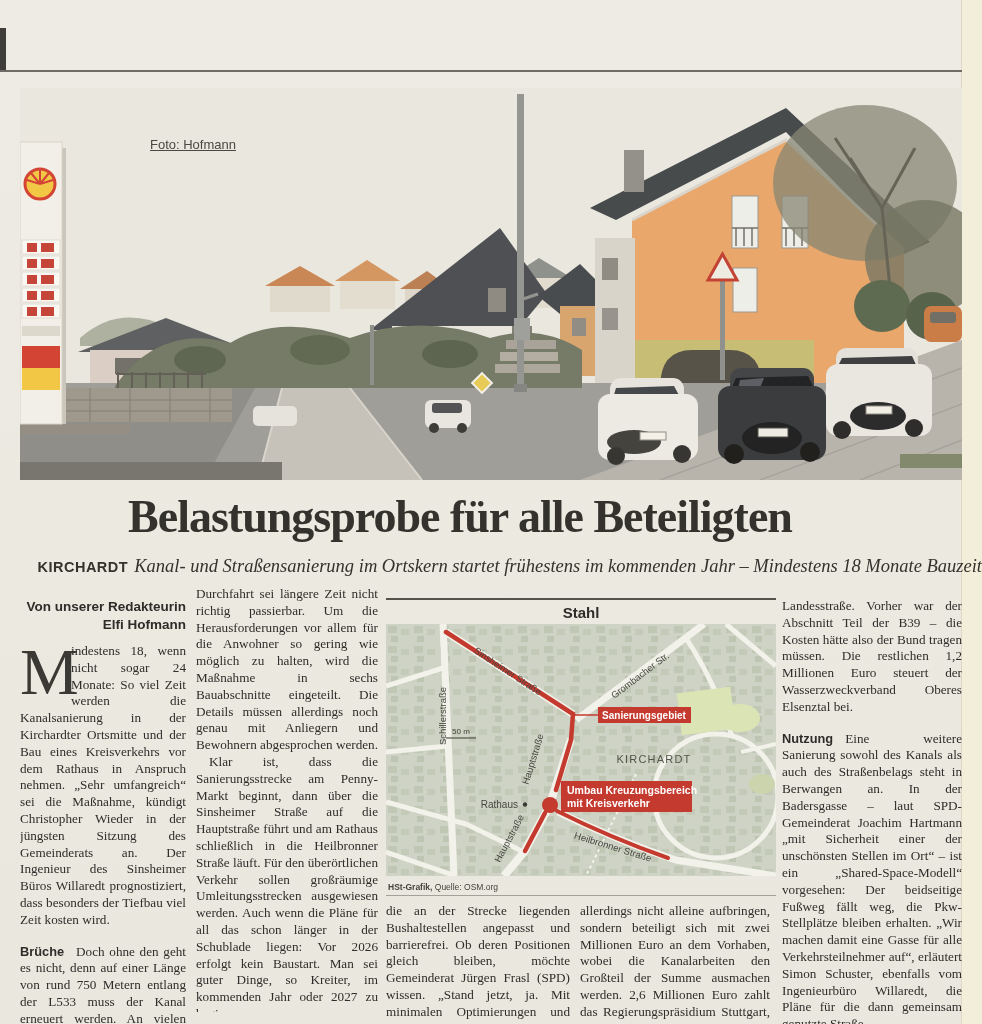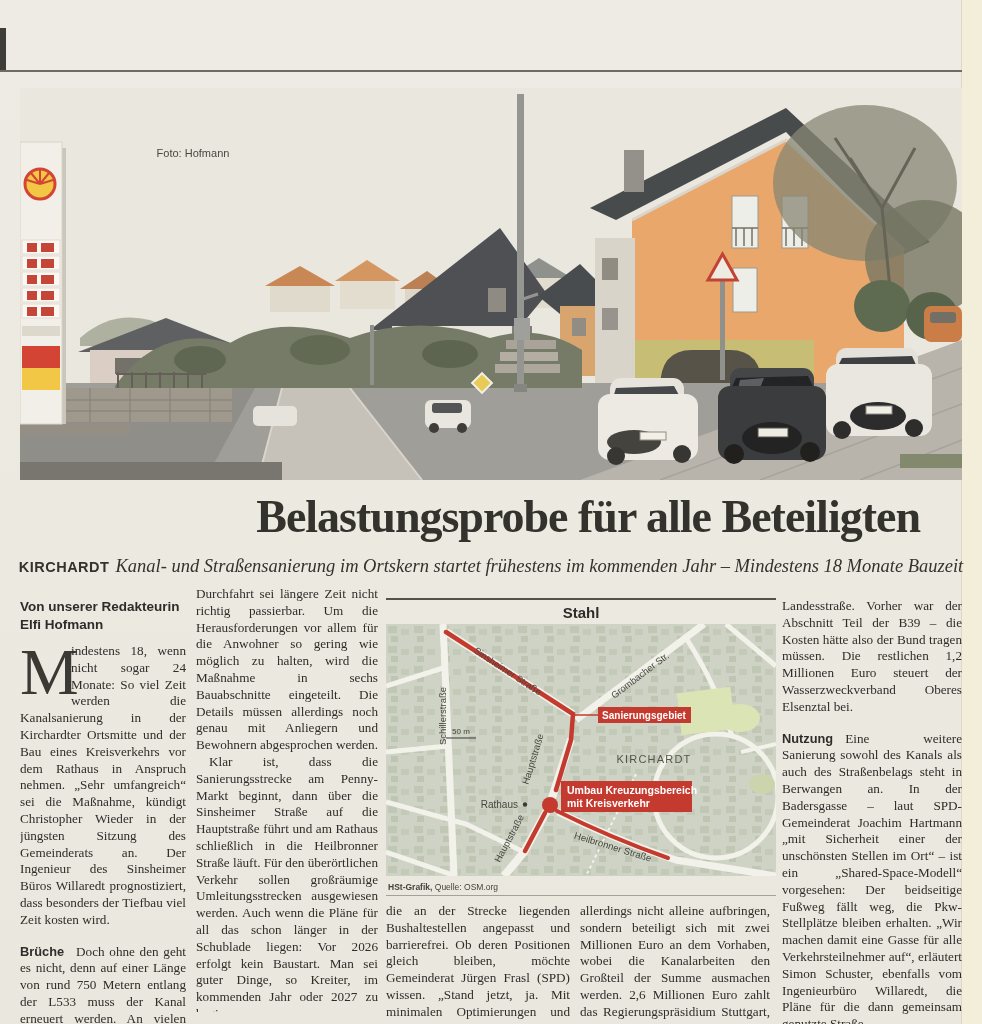--- a/index.html
+++ b/index.html
@@ -9,35 +9,35 @@
   .edge-strip{position:absolute;right:0;top:0;width:20px;height:1024px;background:#f2eeda;border-left:1px solid #ddd8c6;}
   
   .sec-bar{position:absolute;left:0;top:28px;width:6px;height:44px;background:#3f3d39;}
   .sec-title{position:absolute;left:14px;top:22px;font-size:36px;letter-spacing:1px;color:#413e39;}
   .sec-rule{position:absolute;left:0;top:70px;width:962px;height:2px;background:#6e6b64;}
   
   .photo{position:absolute;left:20px;top:88px;width:942px;height:392px;}
   .photo svg{display:block;}
   .caption{position:absolute;left:42px;top:38px;width:262px;text-align:center;
            font-family:"Liberation Sans",sans-serif;font-weight:bold;font-size:13.5px;line-height:18px;color:#2e2c28;}
-  .caption-credit{margin-top:18px;font-weight:normal;font-size:11px;color:#4a4843;}
-  
-  .headline{position:absolute;left:0;top:490px;width:920px;text-align:right;
+  .caption-credit{margin-top:10px;font-weight:normal;font-size:13px;color:#4a4843;text-decoration:underline;}
+  
+  .headline{position:absolute;left:0;top:490px;width:920px;text-align:center;
             font-weight:bold;font-size:46px;letter-spacing:-1px;color:#34322c;}
-  .subhead{position:absolute;left:0;top:556px;width:982px;text-align:center;font-size:18.5px;color:#34322c;}
+  .subhead{position:absolute;left:0;top:556px;width:982px;text-align:right;font-size:18.5px;color:#34322c;}
   .kicker{font-family:"Liberation Sans",sans-serif;font-style:normal;font-weight:bold;font-size:14.5px;letter-spacing:.5px;margin-right:6px;}
   .sub-it{font-style:italic;}
   
   .col{position:absolute;font-size:13.2px;line-height:16.8px;text-align:justify;overflow:hidden;color:#2f2d29;}
   .col p{margin:0;}
   .col .ind{text-indent:13px;}
   .col .sp{margin-top:15px;}
   .lead{font-family:"Liberation Sans",sans-serif;font-weight:bold;font-size:12.8px;margin-right:12px;}
   .byline{font-family:"Liberation Sans",sans-serif;font-weight:bold;font-size:13.5px;line-height:18px;
-          text-align:left;margin-bottom:9px;color:#2e2c28;}
+          text-align:right;margin-bottom:9px;color:#2e2c28;}
   .dropcap{float:left;font-size:66px;line-height:52px;width:46px;margin:3px 5px 0 0;color:#3b3933;font-family:"Liberation Serif",serif;}
   .c1{left:20px;top:598px;width:166px;height:426px;}
   .c2{left:196px;top:586px;width:182px;height:426px;}
   .c3{left:386px;top:903px;width:184px;height:121px;}
   .c4{left:580px;top:903px;width:190px;height:121px;}
   .c5{left:782px;top:598px;width:180px;height:426px;}
   
   .map-block{position:absolute;left:386px;top:598px;width:390px;border-top:2px solid #55524c;}
   .map-title{font-family:"Liberation Sans",sans-serif;font-weight:bold;font-size:15px;text-align:center;
              padding:4px 0 3px 0;color:#2e2c28;}

